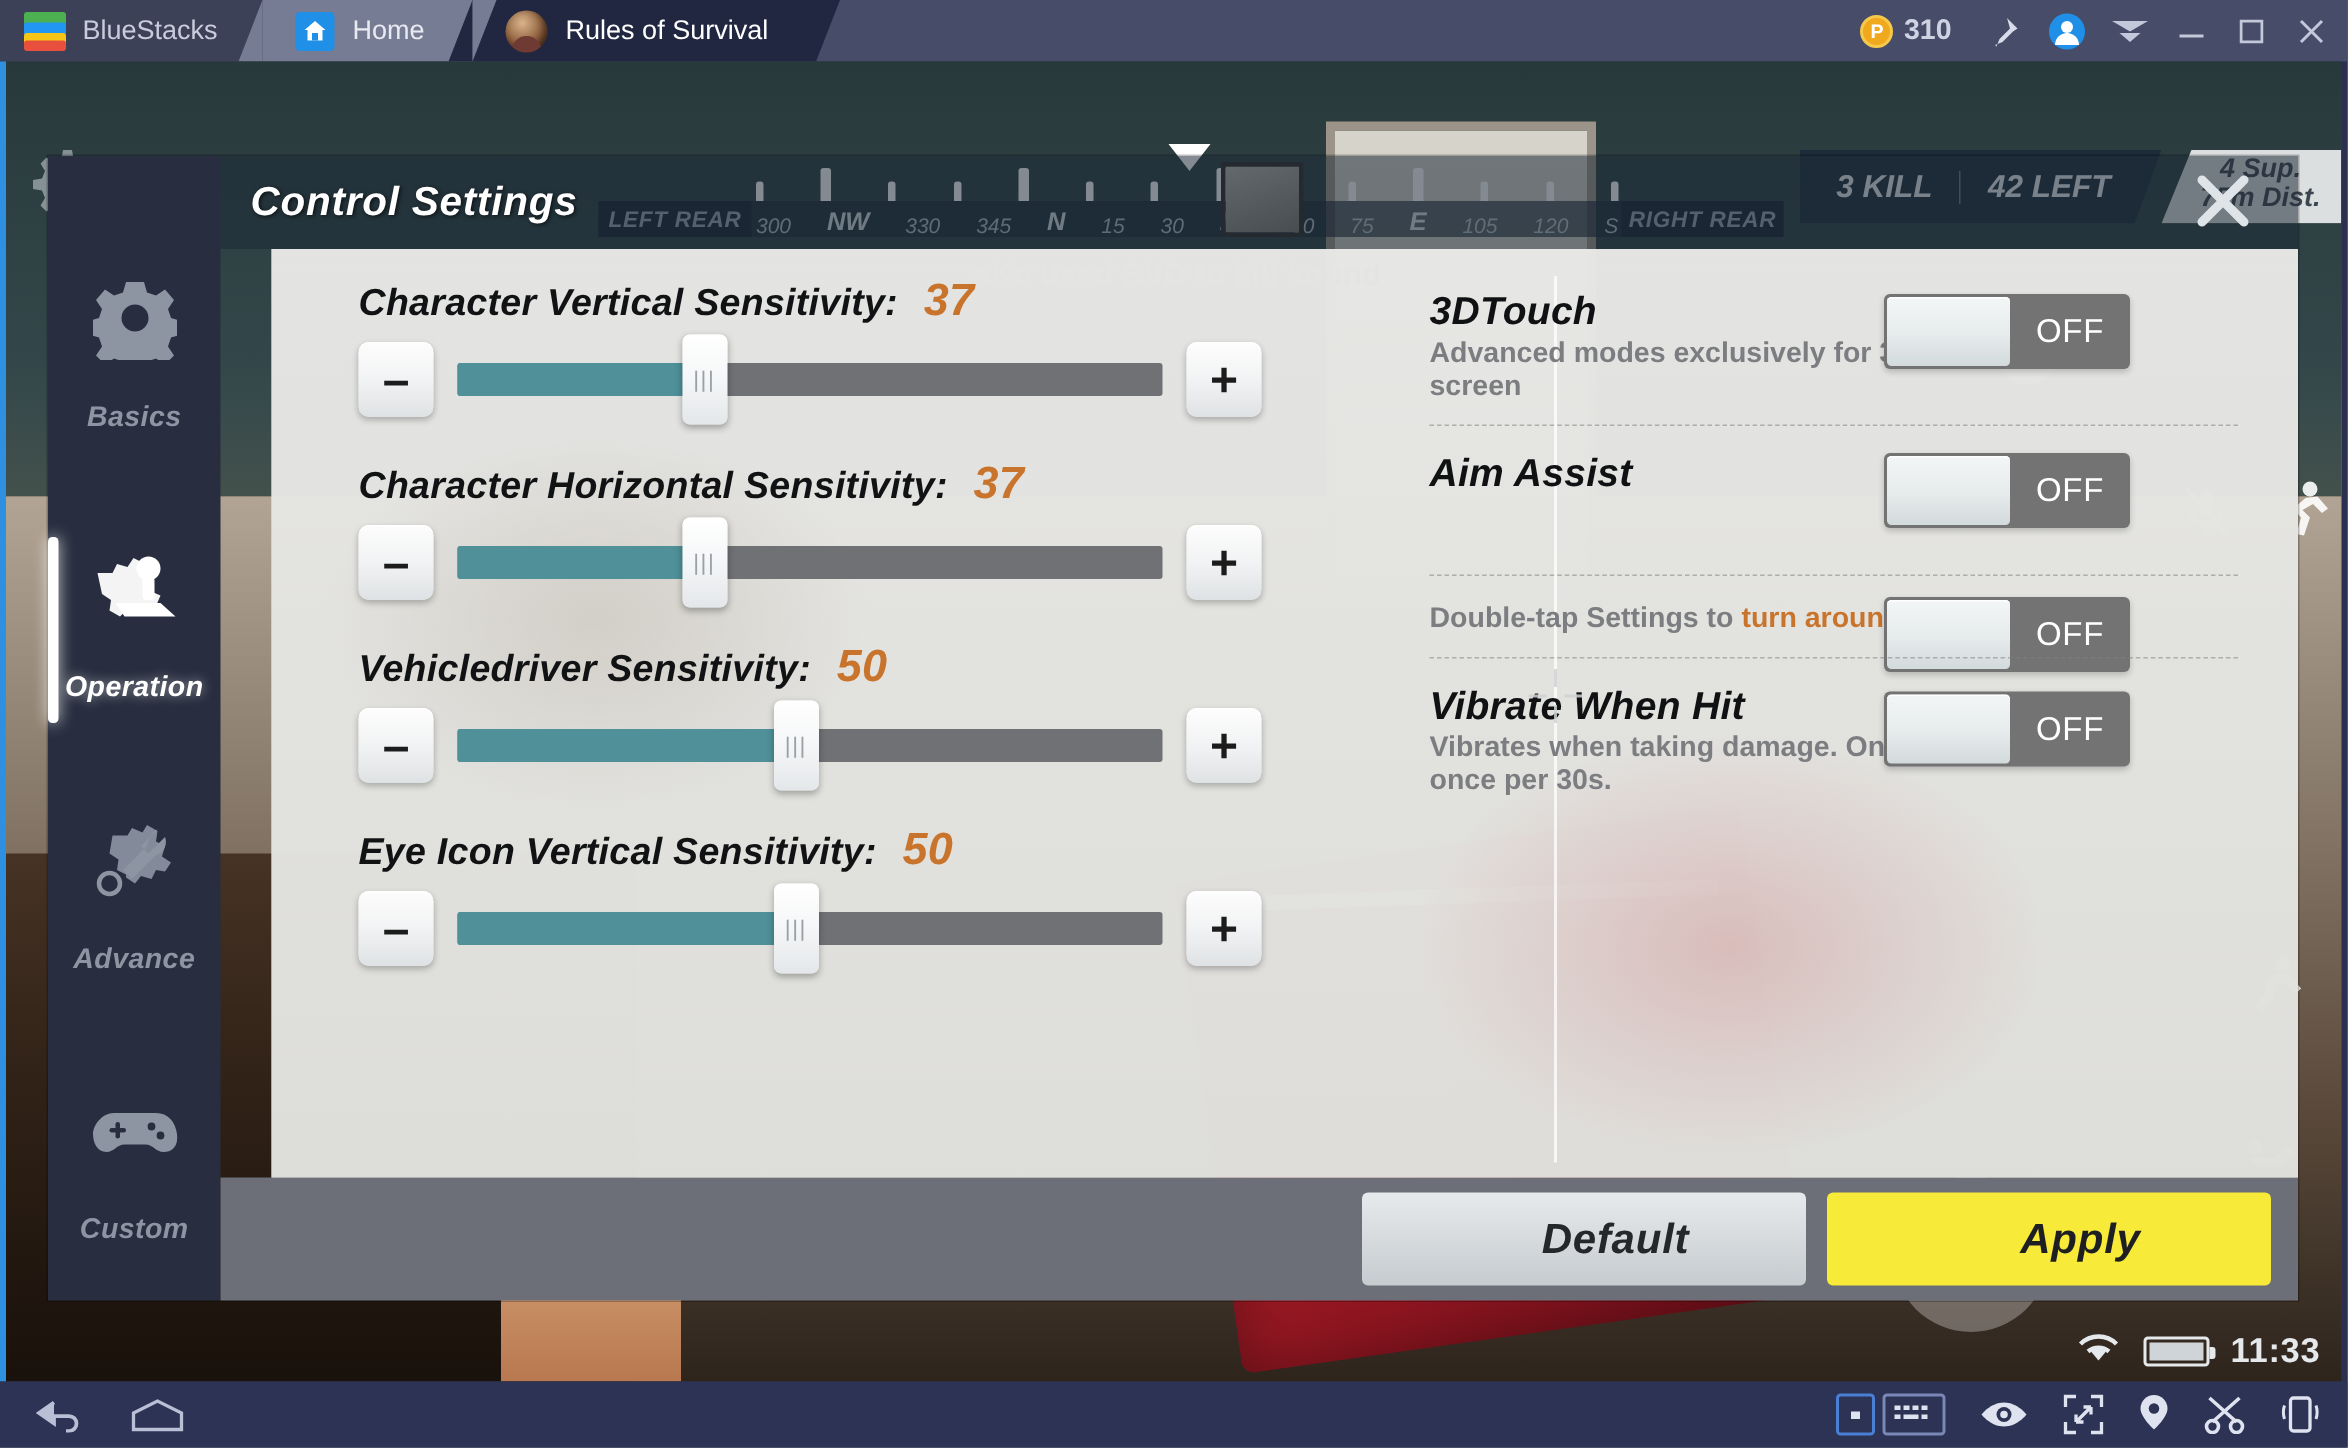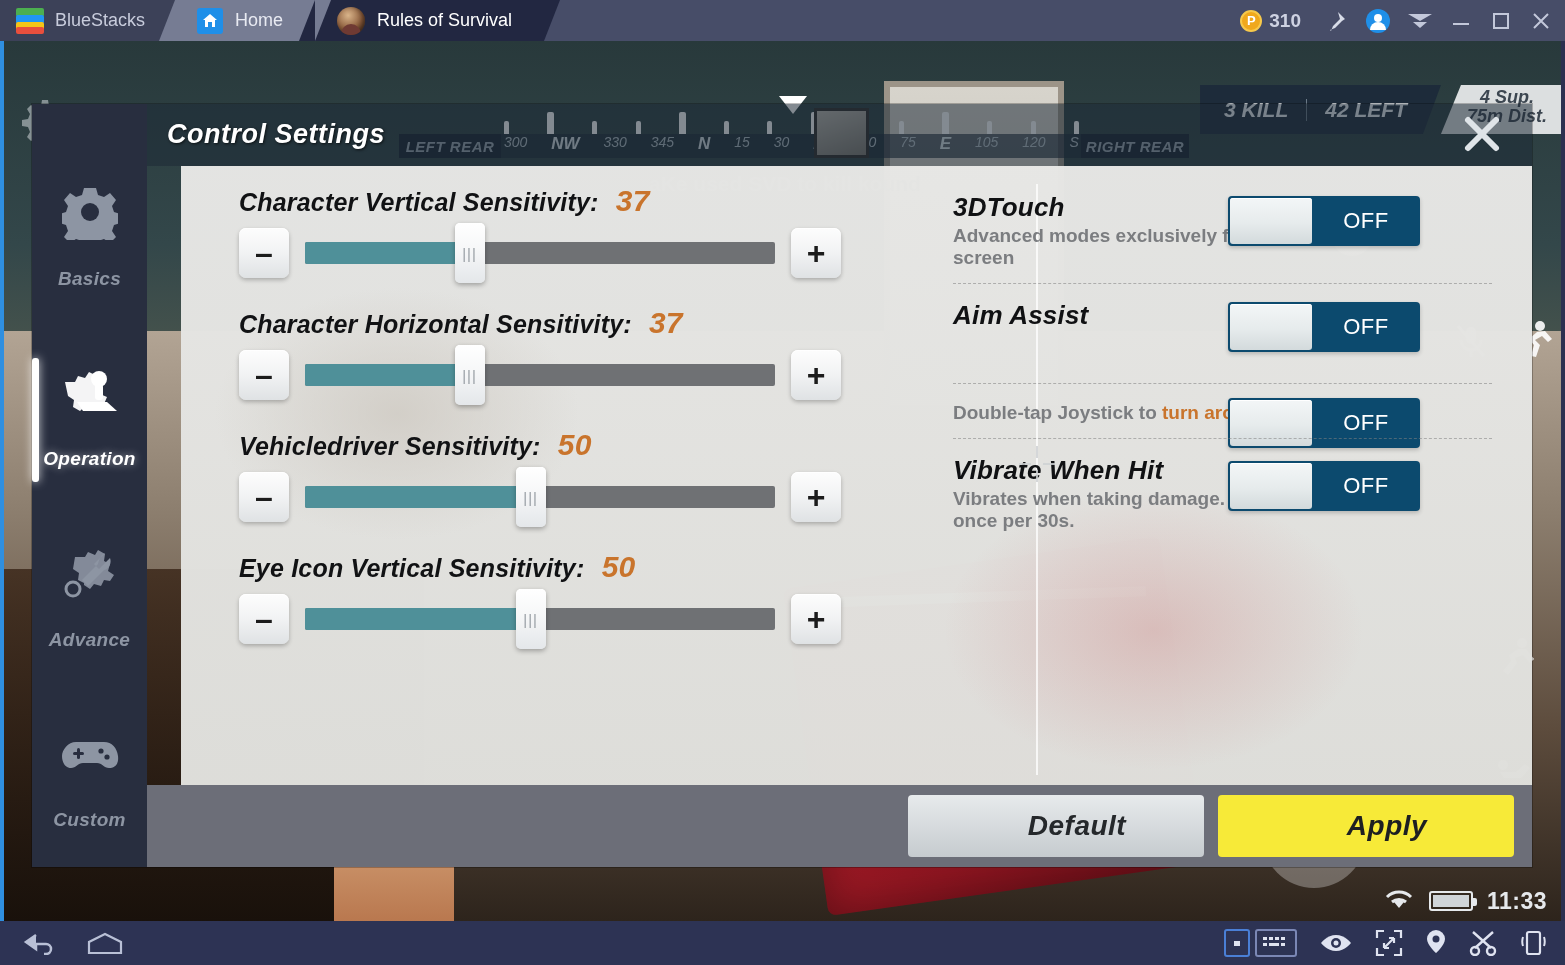--- a/index.html
+++ b/index.html
@@ -133,21 +133,21 @@
   .compass-track { position:absolute; left:0; top:38px; width:100%; height:24px;
     background: rgba(26,38,52,.66); }
   .compass .seg-left, .compass .seg-right {
     position:absolute; top:38px; height:24px; background: rgba(22,33,46,.85);
     color:#97a3ad; font-size:15px; font-weight:bold; font-style:italic;
     display:flex; align-items:center; justify-content:center; letter-spacing:.5px;
   }
   .compass .seg-left { left:0; width:102px; }
   .compass .seg-right { right:0; width:108px; }
   .compass .ticks { position:absolute; left:105px; right:110px; top:38px; height:24px;
-    display:flex; align-items:flex-start; justify-content:space-between; }
+    display:flex; align-items:flex-end; justify-content:space-between; }
   .compass .ticks b {
     color:#dde6ea; font-size:17px; font-weight:bold; font-style:italic; opacity:.95;
   }
   .compass .ticks b.minor { font-size:14px; color:#b6c2c9; font-weight:normal; }
   .compass .pins { position:absolute; left:105px; right:110px; top:16px; height:22px;
     display:flex; align-items:flex-end; justify-content:space-between; }
   .compass .pins i { display:block; width:5px; background:#fff; border-radius:2px 2px 0 0; }
   .compass .pins i.tall { height:22px; width:7px; }
   .compass .pins i.short { height:13px; }
   .compass-arrow {
@@ -159,21 +159,21 @@
     position:absolute; left:415px; top:12px; width:55px; height:50px;
     background:linear-gradient(160deg,#b9b5ad,#7c7870); border:3px solid #2e2b28;
   }
 
   .killfeed {
     position:absolute; left:645px; top:131px; color:#6f7b85;
     font-size:21px; font-weight:bold;
   }
 
   
-  .killbar { position:absolute; right:0; top:44px; height:49px; display:flex; }
+  .killbar { position:absolute; right:0; top:59px; height:49px; display:flex; }
   .killbar .kb-main {
     background:#1d2b3a; color:#e9eef2; display:flex; align-items:center; gap:18px;
     padding:0 34px 0 24px; font-style:italic; font-weight:bold; font-size:21px;
     clip-path: polygon(0 0, 100% 0, calc(100% - 18px) 100%, 0 100%);
   }
   .killbar .kb-sep { width:1px; height:22px; background:#6b7a88; }
   .killbar .kb-sup {
     background:#dcdfe0; color:#3c4650; padding:3px 14px 3px 26px;
     font-style:italic; font-weight:bold; text-align:center; line-height:1.05;
     clip-path: polygon(20px 0, 100% 0, 100% 100%, 0 100%);
@@ -295,22 +295,22 @@
   .crosshair i:nth-child(4){ left:17px; bottom:0; width:2px; height:12px;}
 
   
   .col-right { flex:1; padding: 20px 40px 0 12px; position:relative; z-index:2; }
   .toggle-block { position:relative; padding: 6px 0 14px 0; }
   .toggle-block + .toggle-block { border-top: 1px dashed rgba(130,130,130,.55); padding-top: 16px; }
   .tg-title { font-size:26px; font-weight:bold; font-style:italic; color:#101113; letter-spacing:.2px; }
   .tg-desc { font-size:19px; font-weight:bold; color:#7b7d80; line-height:1.16; margin-top:2px; max-width:420px; }
   .tg-desc .hl { color:#c9742c; }
   .toggle {
-    position:absolute; right:72px; top:10px; width:192px; height:50px;
-    background:#0c4a6e; border-radius:4px; display:flex; align-items:center;
+    position:absolute; right:72px; top:10px; width:164px; height:50px;
+    background:#737373; border-radius:4px; display:flex; align-items:center;
     box-shadow: 0 2px 4px rgba(0,0,0,.2);
   }
   .toggle .pill {
     width:82px; height:46px; margin-left:2px; border-radius:3px;
     background: linear-gradient(180deg,#f3f6f7 0%, #e6ebec 55%, #d3dadc 100%);
     box-shadow: inset 0 1px 0 #fff;
   }
   .toggle .st { flex:1; text-align:center; color:#ffffff; font-size:22px; letter-spacing:.5px; }
 
   
@@ -696,21 +696,21 @@
 
           <div class="toggle-block" style="min-height:100px">
             <div class="tg-title">Aim Assist</div>
             <div class="toggle" style="top:18px">
               <div class="pill"></div>
               <div class="st">OFF</div>
             </div>
           </div>
 
           <div class="toggle-block">
-            <div class="tg-desc"><span>Double-tap Joystick to </span><span class="hl">turn around</span></div>
+            <div class="tg-desc"><span>Double-tap Settings to </span><span class="hl">turn around</span></div>
             <div class="toggle" style="top:14px">
               <div class="pill"></div>
               <div class="st">OFF</div>
             </div>
           </div>
 
           <div class="toggle-block">
             <div class="tg-title">Vibrate When Hit</div>
             <div class="tg-desc">Vibrates when taking damage. Only triggers once per 30s.</div>
             <div class="toggle" style="top:22px">

